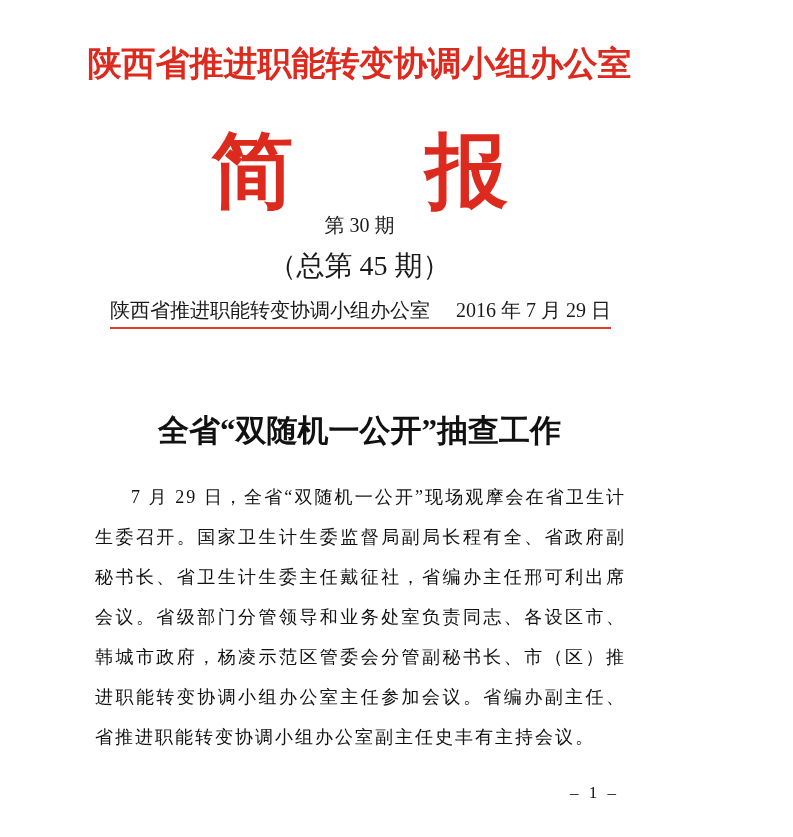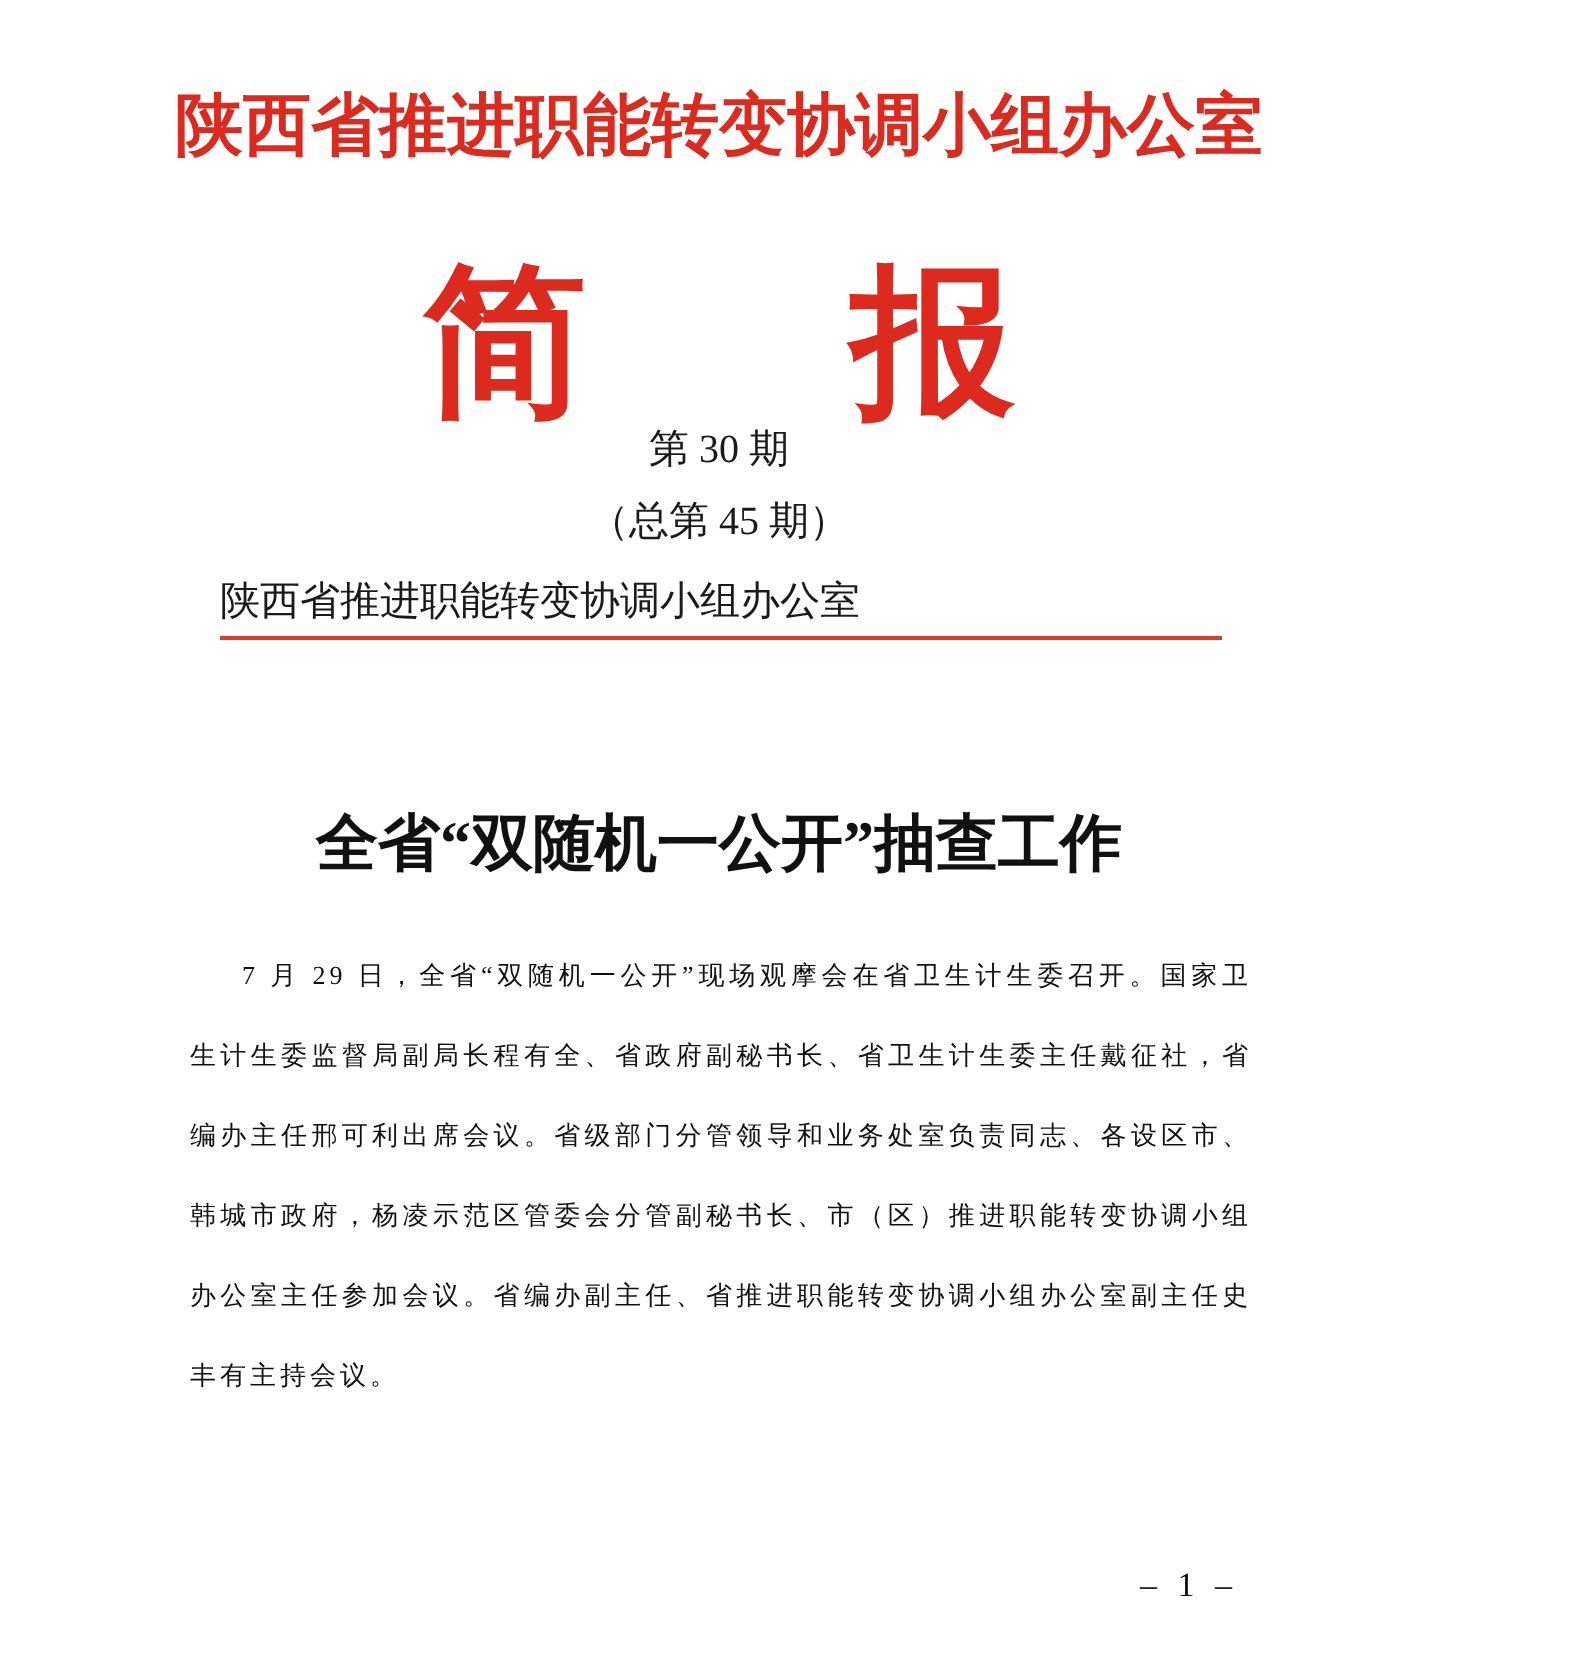--- a/index.html
+++ b/index.html
@@ -36,21 +36,21 @@
     line-height: 1;
   }
   .issue-no {
     text-align: center;
     font-size: 20px;
     line-height: 1.2;
   }
   .issue-total {
     margin-top: 12px;
     text-align: center;
-    font-size: 20px;
+    font-size: 28px;
     line-height: 1.2;
   }
   .pub-row {
     margin: 16px 108px 0 110px;
     display: flex;
     justify-content: space-between;
     align-items: baseline;
     font-size: 20px;
     line-height: 1.2;
   }
@@ -62,21 +62,21 @@
   .article-title {
     margin-top: 80px;
     text-align: center;
     font-weight: bold;
     font-size: 31px;
     line-height: 44px;
     color: #111111;
   }
   .body-text {
     margin: 24px 93px 0 95px;
-    font-size: 13px;
+    font-size: 18px;
     line-height: 40px;
     letter-spacing: 2px;
     text-align: justify;
     text-justify: inter-ideograph;
     text-indent: 2em;
     color: #111111;
   }
   .page-number {
     position: absolute;
     right: 100px;
@@ -97,20 +97,21 @@
     <span>简</span>
     <span>报</span>
   </div>
 
   <div class="issue-no">第 30 期</div>
 
   <div class="issue-total">（总第 45 期）</div>
 
   <div class="pub-row">
     <span>陕西省推进职能转变协调小组办公室</span>
+    <span>2016 年 7 月 29 日</span>
   </div>
 
   <div class="red-rule"></div>
 
   <div class="article-title">
     <div>全省“双随机一公开”抽查工作</div>
   </div>
 
   <div class="body-text">7 月 29 日，全省“双随机一公开”现场观摩会在省卫生计生委召开。国家卫生计生委监督局副局长程有全、省政府副秘书长、省卫生计生委主任戴征社，省编办主任邢可利出席会议。省级部门分管领导和业务处室负责同志、各设区市、韩城市政府，杨凌示范区管委会分管副秘书长、市（区）推进职能转变协调小组办公室主任参加会议。省编办副主任、省推进职能转变协调小组办公室副主任史丰有主持会议。</div>
 

